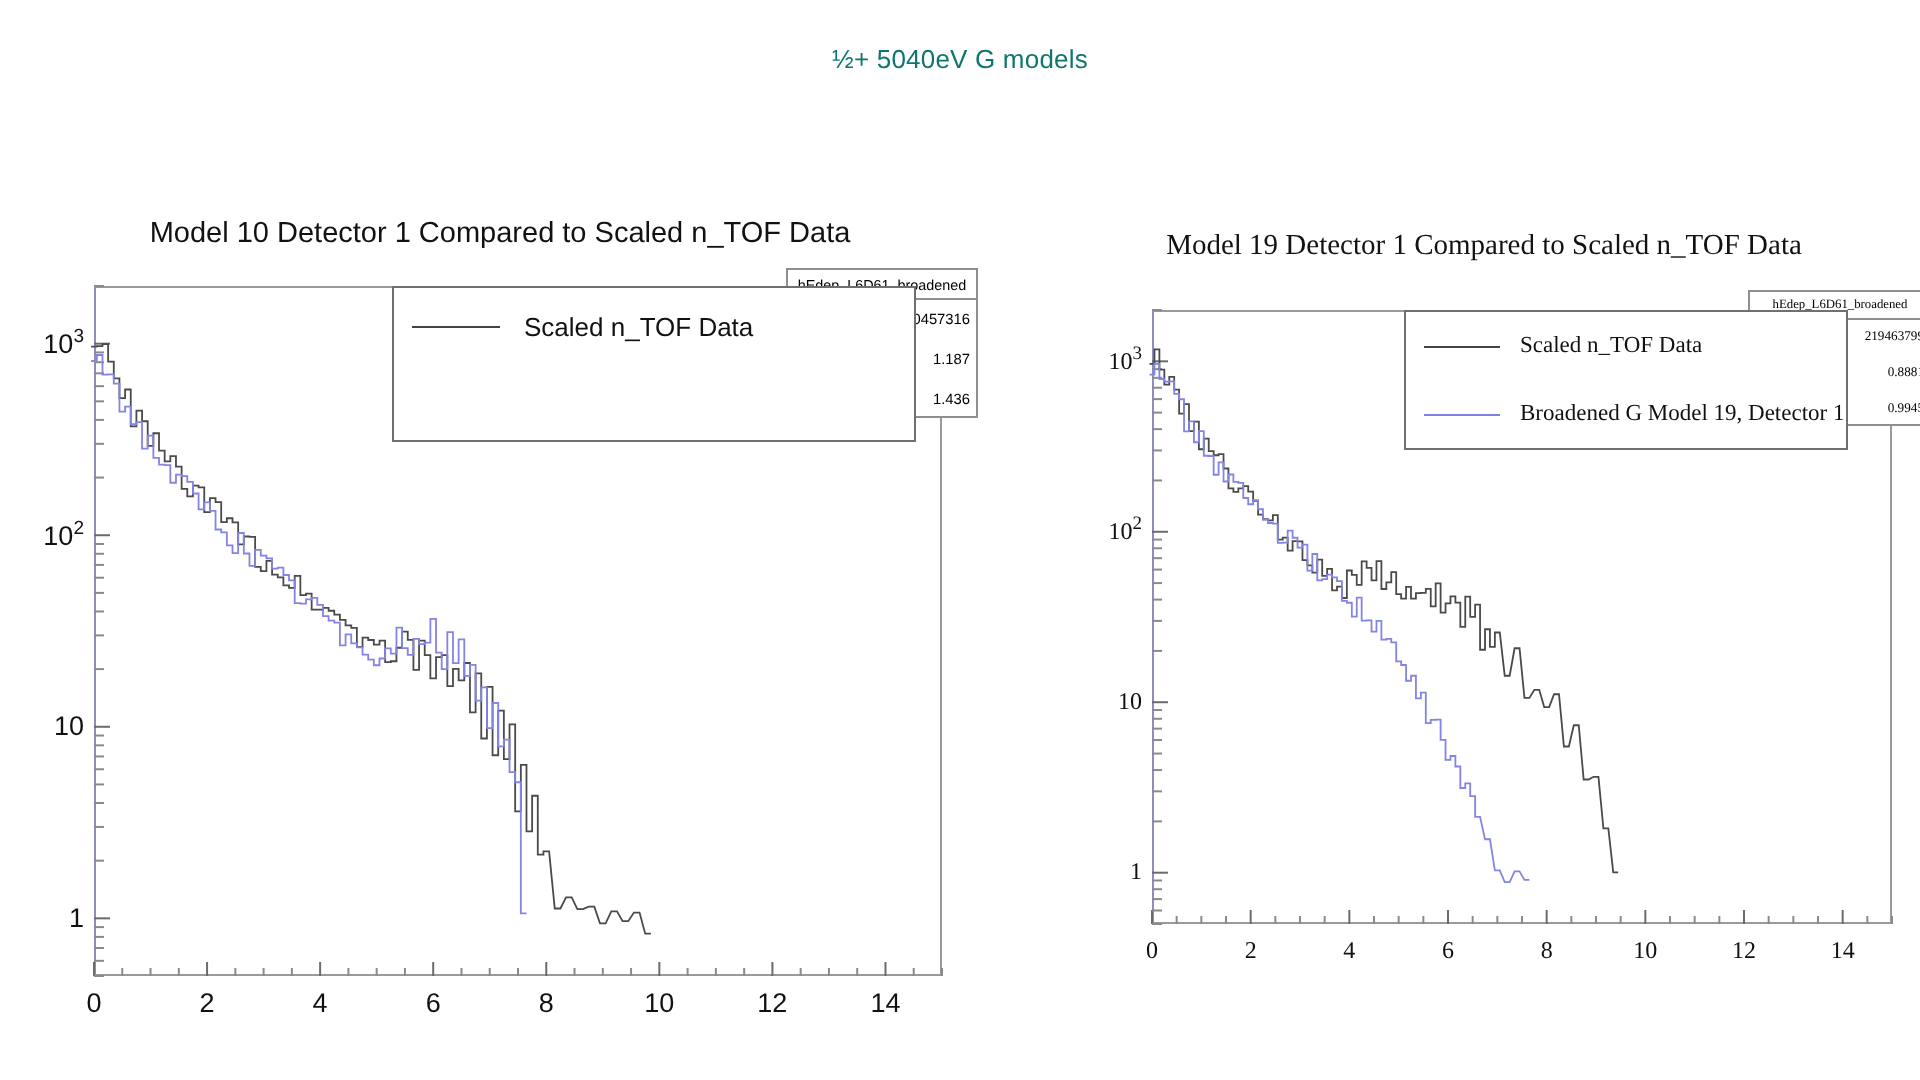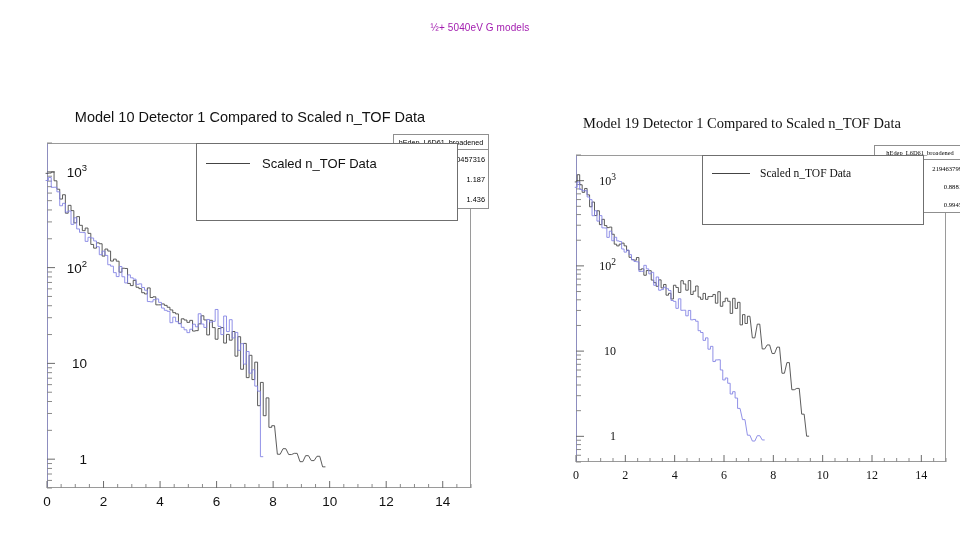--- a/index.html
+++ b/index.html
@@ -15,29 +15,28 @@
     overflow: hidden;
   }
 
   
   #page-heading {
     position: absolute;
     left: 0;
     top: 22px;
     width: 960px;
     text-align: center;
-    font-size: 10px;
-    color: #a21caf;
+    font-size: 13px;
+    color: #0f766e;
     letter-spacing: .1px;
   }
 
   
   .panel {
     position: absolute;
-    padding-left: 45px;
   }
   #panel-left  { left: 0px;   top: 100px; width: 500px; height: 430px; }
   #panel-right { left: 516px; top: 105px; width: 460px; height: 400px; font-family: Liberation Serif, serif; }
 
   .panel-title {
     position: absolute;
     text-align: center;
     font-size: 14.5px;
     color: #121212;
     white-space: nowrap;
@@ -352,20 +351,24 @@
     <div class="stats-row">219463799</div>
     <div class="stats-row">0.8881</div>
     <div class="stats-row">0.9945</div>
   </div>
 
   <div class="legend-box" id="legend-right">
     <div class="legend-entry">
       <span class="legend-swatch data"></span>
       <span class="legend-label">Scaled n_TOF Data</span>
     </div>
+    <div class="legend-entry">
+      <span class="legend-swatch model"></span>
+      <span class="legend-label">Broadened G Model 19, Detector 1</span>
+    </div>
   </div>
 <div class="tick-label xlab" style="left: 60px; top: 363px;">0</div>
     <div class="tick-label xlab" style="left: 109.333px; top: 363px;">2</div>
     <div class="tick-label xlab" style="left: 158.667px; top: 363px;">4</div>
     <div class="tick-label xlab" style="left: 208px; top: 363px;">6</div>
     <div class="tick-label xlab" style="left: 257.333px; top: 363px;">8</div>
     <div class="tick-label xlab" style="left: 306.667px; top: 363px;">10</div>
     <div class="tick-label xlab" style="left: 356px; top: 363px;">12</div>
     <div class="tick-label xlab" style="left: 405.333px; top: 363px;">14</div>
     <div class="tick-label ylab" style="right: 405px; top: 331.344px;">1</div>

